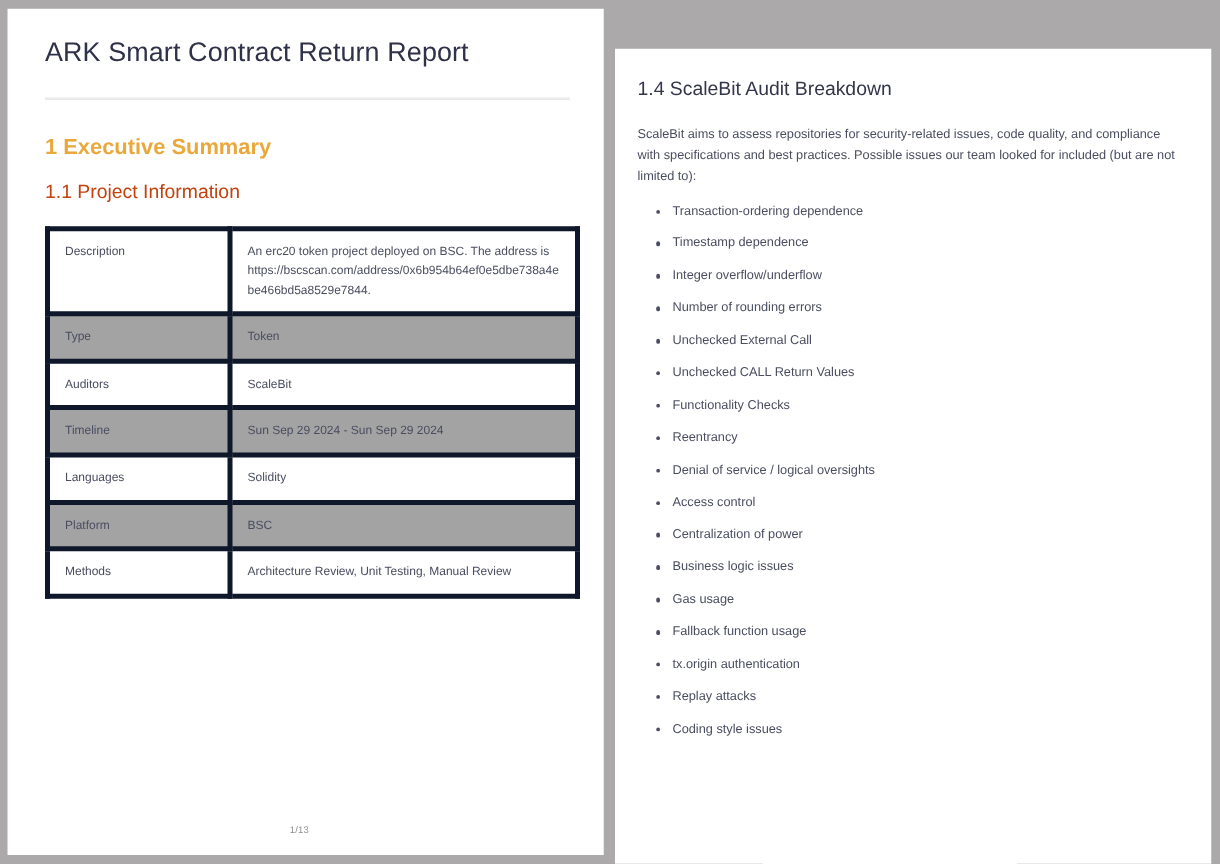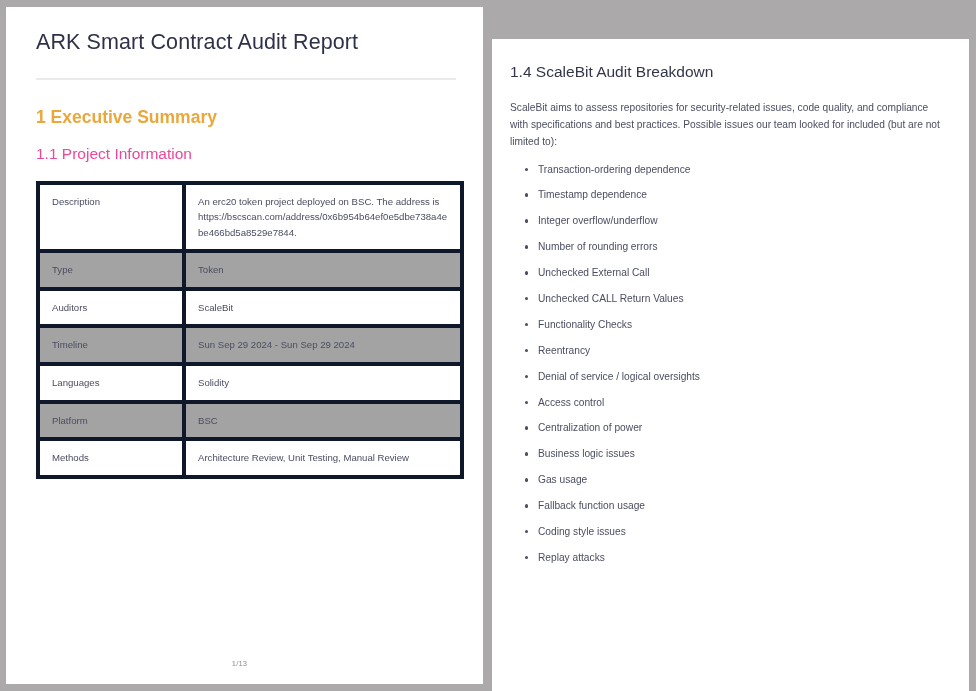--- a/index.html
+++ b/index.html
@@ -74,21 +74,21 @@
     font-size: 17.5px;
     font-weight: 700;
     color: #eaa83c;
     margin: 26px 0 0 0;
     line-height: 1.3;
   }
 
   .section-h2 {
     font-size: 15.5px;
     font-weight: 400;
-    color: #ec4899;
+    color: #c2410c;
     margin: 15px 0 0 0;
     line-height: 1.3;
   }
 
   .info-table {
     border-collapse: collapse;
     width: 428px;
     margin-top: 17px;
     table-layout: fixed;
   }
@@ -165,21 +165,21 @@
   .page-left .page-footer { padding-right: 10px; }
   .page-right .page-footer { padding-left: 2px; }
 </style>
 </head>
 <body>
 
 <div class="viewer">
 
   <div class="page page-left">
 
-    <h1 class="doc-title">ARK Smart Contract Audit Report</h1>
+    <h1 class="doc-title">ARK Smart Contract Return Report</h1>
 
     <hr class="title-rule">
 
     <h2 class="section-h1">1 Executive Summary</h2>
 
     <h3 class="section-h2">1.1 Project Information</h3>
 
     <table class="info-table">
       <tbody>
         <tr>
@@ -232,20 +232,21 @@
       <li>Unchecked External Call</li>
       <li>Unchecked CALL Return Values</li>
       <li>Functionality Checks</li>
       <li>Reentrancy</li>
       <li>Denial of service / logical oversights</li>
       <li>Access control</li>
       <li>Centralization of power</li>
       <li>Business logic issues</li>
       <li>Gas usage</li>
       <li>Fallback function usage</li>
+      <li>tx.origin authentication</li>
+      <li>Replay attacks</li>
       <li>Coding style issues</li>
-      <li>Replay attacks</li>
     </ul>
 
     <div class="page-footer">4/13</div>
   </div>
 
 </div>
 
 </body></html>

